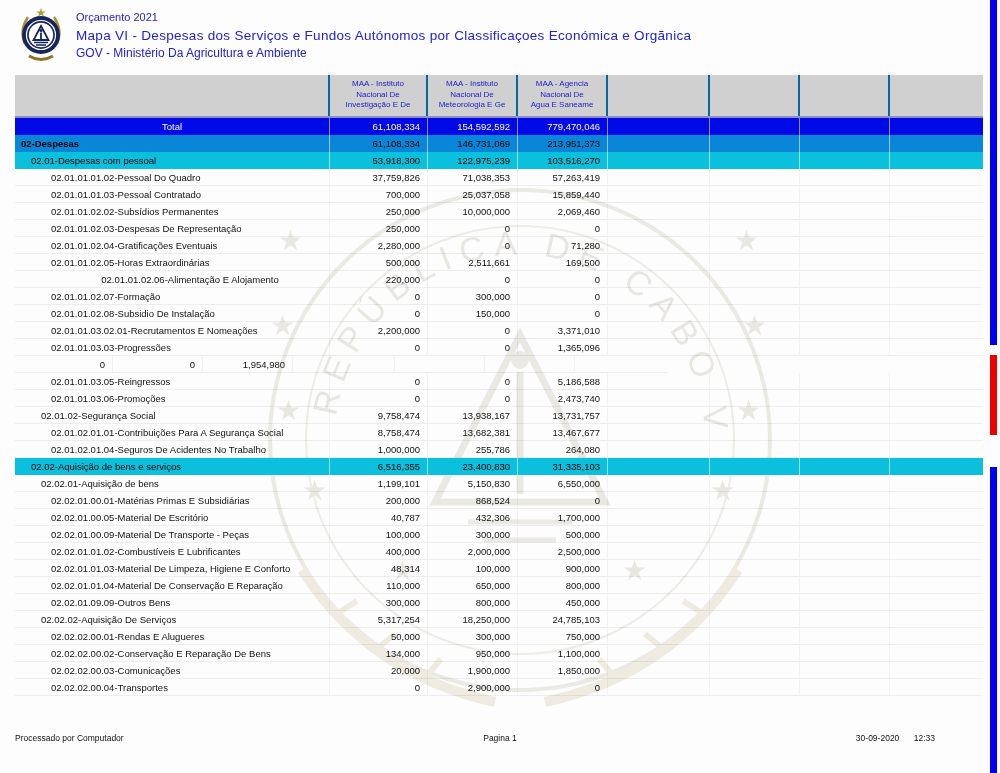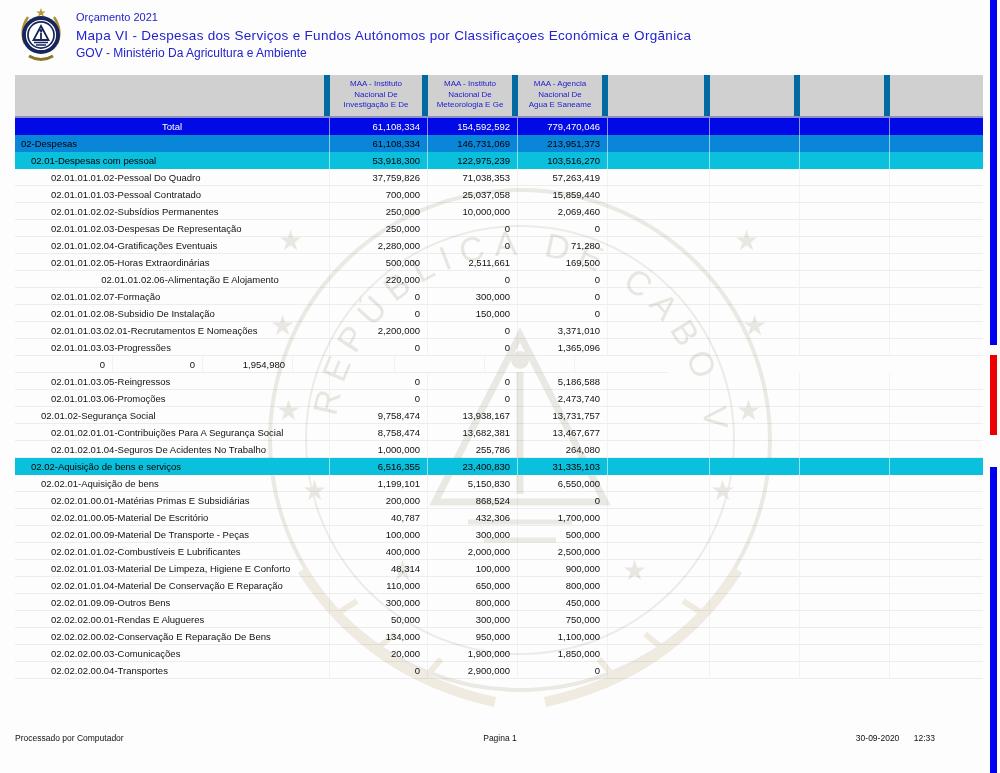--- a/index.html
+++ b/index.html
@@ -9,21 +9,21 @@
   .logo{position:absolute;left:17px;top:6px;width:48px;height:58px;}
   .hblock{position:absolute;left:76px;top:11px;color:#2222cf;}
   .t1{font-size:11px;margin:0 0 5px 0;}
   .t2{font-size:13.5px;letter-spacing:.3px;margin:0 0 3px 0;}
   .t3{font-size:12px;margin:0;}
   
   .wm{position:absolute;left:240px;top:150px;opacity:.55;z-index:0;}
   
   .table{position:absolute;left:15px;top:75px;width:968px;z-index:1;font-size:9.5px;color:#111;}
   .thead{display:flex;height:41px;background:#d0d0d0;border-bottom:2px solid #8f8fc4;}
-  .th{box-sizing:border-box;border-right:6px solid #0369a1;color:#2020cc;font-size:8px;
+  .th{box-sizing:border-box;border-right:2px solid #0369a1;color:#2020cc;font-size:8px;
       line-height:10.5px;text-align:center;padding-top:4px;}
   .th:last-child{border-right:none;}
   .row{display:flex;height:17px;line-height:17px;}
   .cell{box-sizing:border-box;overflow:hidden;white-space:nowrap;}
   .c-label{width:315px;}
   .c1{width:98px;} .c2{width:90px;} .c3{width:90px;}
   .e1{width:102px;} .e2{width:90px;} .e3{width:90px;} .e4{width:93px;}
   .num{text-align:right;padding-right:7px;}
   .r-plain .cell{border-right:1px solid rgba(0,0,0,.045);border-bottom:1px solid rgba(0,0,0,.06);}
   .r-plain .cell:last-child{border-right:none;}
@@ -129,21 +129,21 @@
       <div class="cell c-label">Total</div>
       <div class="cell c1 num">61,108,334</div>
       <div class="cell c2 num">154,592,592</div>
       <div class="cell c3 num">779,470,046</div>
       <div class="cell e1"></div>
       <div class="cell e2"></div>
       <div class="cell e3"></div>
       <div class="cell e4"></div>
     </div>
         <div class="row r-group1">
-      <div class="cell c-label" style="padding-left: 6px;">02-Despesas</div>
+      <div class="cell c-label" style="padding-left: 6px; font-weight: bold;">02-Despesas</div>
       <div class="cell c1 num">61,108,334</div>
       <div class="cell c2 num">146,731,069</div>
       <div class="cell c3 num">213,951,373</div>
       <div class="cell e1"></div>
       <div class="cell e2"></div>
       <div class="cell e3"></div>
       <div class="cell e4"></div>
     </div>
         <div class="row r-group2">
       <div class="cell c-label" style="padding-left: 16px;">02.01-Despesas com pessoal</div>
@@ -402,20 +402,30 @@
       <div class="cell e1"></div>
       <div class="cell e2"></div>
       <div class="cell e3"></div>
       <div class="cell e4"></div>
     </div>
         <div class="row r-plain">
       <div class="cell c-label" style="padding-left: 36px;">02.02.01.09.09-Outros Bens</div>
       <div class="cell c1 num">300,000</div>
       <div class="cell c2 num">800,000</div>
       <div class="cell c3 num">450,000</div>
+      <div class="cell e1"></div>
+      <div class="cell e2"></div>
+      <div class="cell e3"></div>
+      <div class="cell e4"></div>
+    </div>
+        <div class="row r-plain">
+      <div class="cell c-label" style="padding-left: 26px;">02.02.02-Aquisição De Serviços</div>
+      <div class="cell c1 num">5,317,254</div>
+      <div class="cell c2 num">18,250,000</div>
+      <div class="cell c3 num">24,785,103</div>
       <div class="cell e1"></div>
       <div class="cell e2"></div>
       <div class="cell e3"></div>
       <div class="cell e4"></div>
     </div>
         <div class="row r-plain">
       <div class="cell c-label" style="padding-left: 36px;">02.02.02.00.01-Rendas E Alugueres</div>
       <div class="cell c1 num">50,000</div>
       <div class="cell c2 num">300,000</div>
       <div class="cell c3 num">750,000</div>

